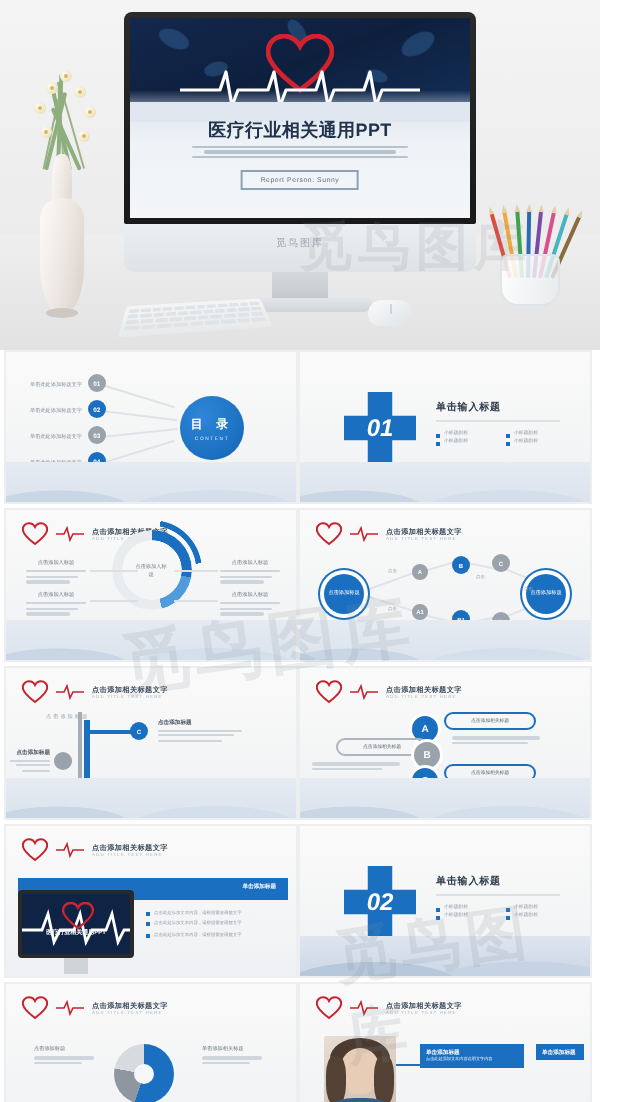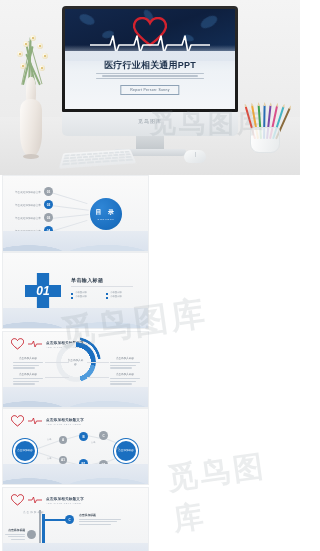--- a/index.html
+++ b/index.html
@@ -94,21 +94,21 @@
   .kb-row { position:absolute; left:2px; right:2px; height:2px; display:flex; gap:1px; }
   .kb-row span { flex:1; background:#dfe3e6; border-radius:.5px; }
   .mouse {
     position:absolute; left:184px; bottom:12px; width:22px; height:13px;
     background: linear-gradient(150deg,#fafbfb,#dfe3e6); border-radius:10px 10px 9px 9px;
   }
   .mouse::after { content:""; position:absolute; left:50%; top:2px; width:1px; height:5px; background:#cfd4d8; }
 
   
   .grid { position:absolute; left:0; top:175px; width:300px; }
-  .row { display:flex; gap:0; padding:0 2px 2px 2px;flex-direction:column; }
+  .row { display:flex; gap:0; padding:0 2px 2px 2px; }
   .slide {
     position:relative; width:147px; height:77px; overflow:hidden;
     background: linear-gradient(#fafafa,#f3f4f5 70%, #eef0f3);
     border:1px solid #eceef0;
   }
   .wave {
     position:absolute; left:0; right:0; bottom:0; height:20px;
     background:
       radial-gradient(60px 16px at 18% 120%, #c9d6e6 0 60%, transparent 62%),
       radial-gradient(70px 18px at 72% 125%, #d4dfec 0 60%, transparent 62%),

